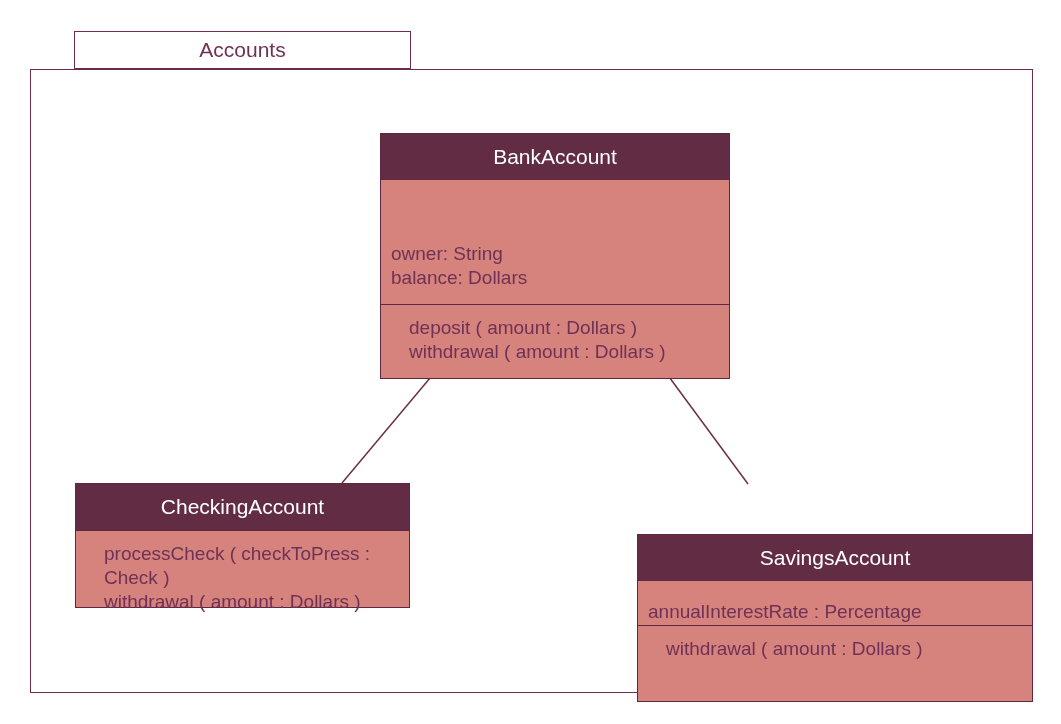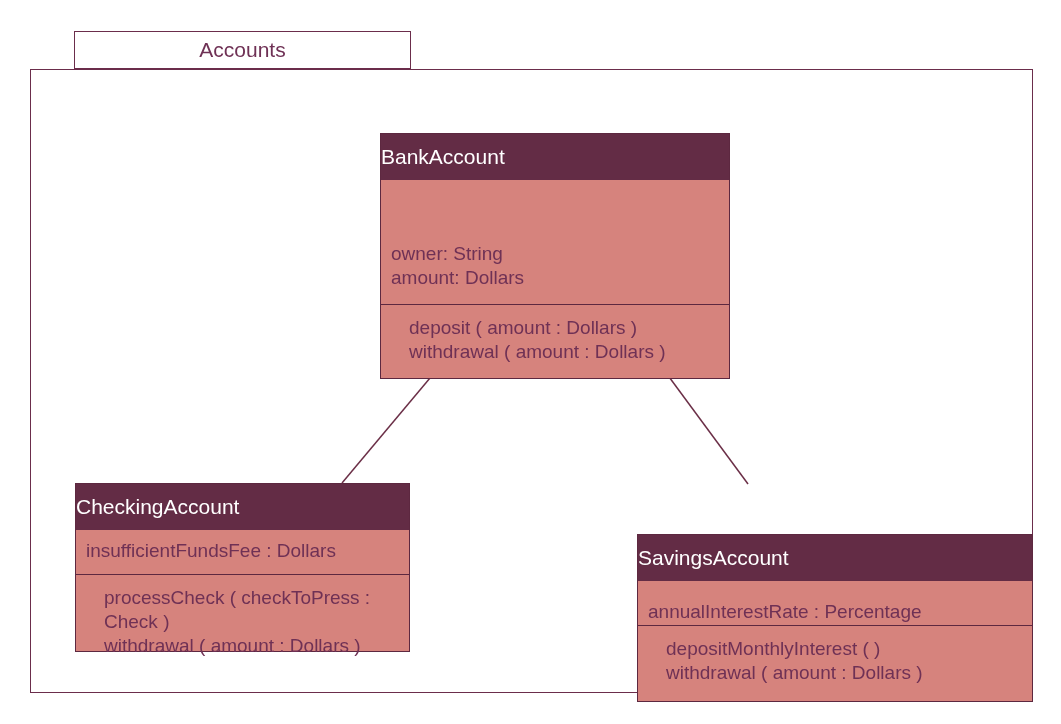--- a/index.html
+++ b/index.html
@@ -30,21 +30,21 @@
   }
   svg.connectors{position:absolute;left:0;top:0;width:1061px;height:724px;z-index:3;pointer-events:none;}
   svg.connectors line{stroke:var(--line-color);stroke-width:1.5;}
   svg.connectors polygon{fill:#fff;stroke:var(--line-color);stroke-width:1.5;}
   .class-box{
     position:absolute;z-index:4;border:1.5px solid var(--box-border);
     box-sizing:border-box;background:var(--section-bg);
   }
   .class-header{
     height:46px;background:var(--header-bg);color:var(--title-text);
-    display:flex;align-items:center;justify-content:flex-start;font-size:21px;
+    display:flex;align-items:center;justify-content:center;font-size:21px;
     box-sizing:border-box;
   }
   .class-section{
     box-sizing:border-box;padding:11px 10px 8px 10px;color:var(--text-color);
     font-size:19px;line-height:24px;background:var(--section-bg);
   }
   .class-section.methods{border-top:1.5px solid var(--box-border);padding-left:28px;}
   .bank{left:380px;top:133px;width:350px;}
   .bank .attrs{height:76px;padding-top:14px;margin-top:48px;}
   .bank .methods{height:74px;}
@@ -76,47 +76,43 @@
       <polygon points="634,329 653,342 641,351"></polygon>
     </g>
   </svg>
 
   <div class="class-box bank">
     <div class="class-header">
       <span>BankAccount</span>
     </div>
     <div class="class-section attrs">
       <div>owner: String</div>
-      <div>amount: Dollars</div>
+      <div>balance: Dollars</div>
     </div>
     <div class="class-section methods">
       <div>deposit ( amount : Dollars )</div>
       <div>withdrawal ( amount : Dollars )</div>
     </div>
   </div>
 
   <div class="class-box checking">
     <div class="class-header">
       <span>CheckingAccount</span>
-    </div>
-    <div class="class-section attrs">
-      <div>insufficientFundsFee : Dollars</div>
     </div>
     <div class="class-section methods">
       <div>processCheck ( checkToPress : Check )</div>
       <div>withdrawal ( amount : Dollars )</div>
     </div>
   </div>
 
   <div class="class-box savings">
     <div class="class-header">
       <span>SavingsAccount</span>
     </div>
     <div class="class-section attrs">
       <div>annualInterestRate : Percentage</div>
     </div>
     <div class="class-section methods">
-      <div>depositMonthlyInterest (  )</div>
       <div>withdrawal ( amount : Dollars )</div>
     </div>
   </div>
 
 </div>
 
 </body></html>

